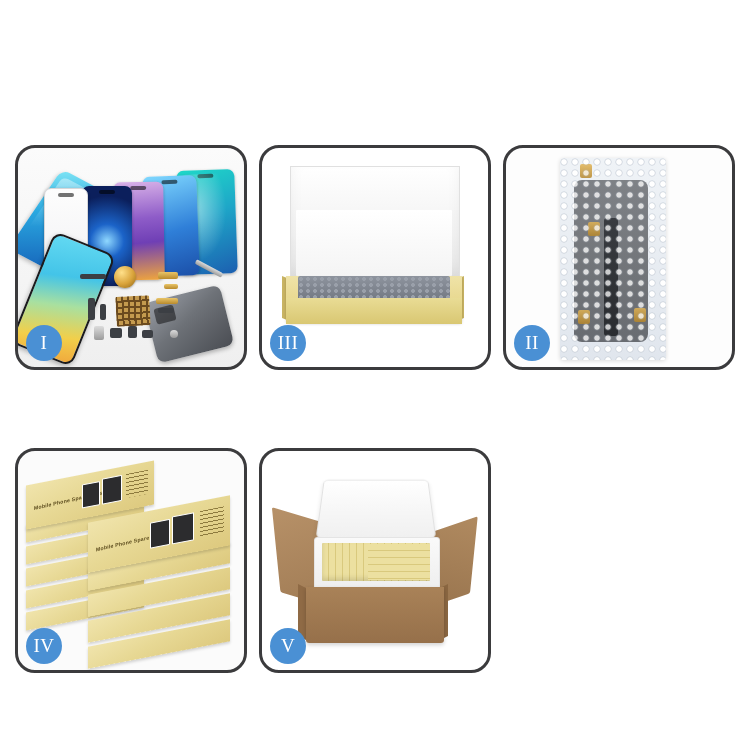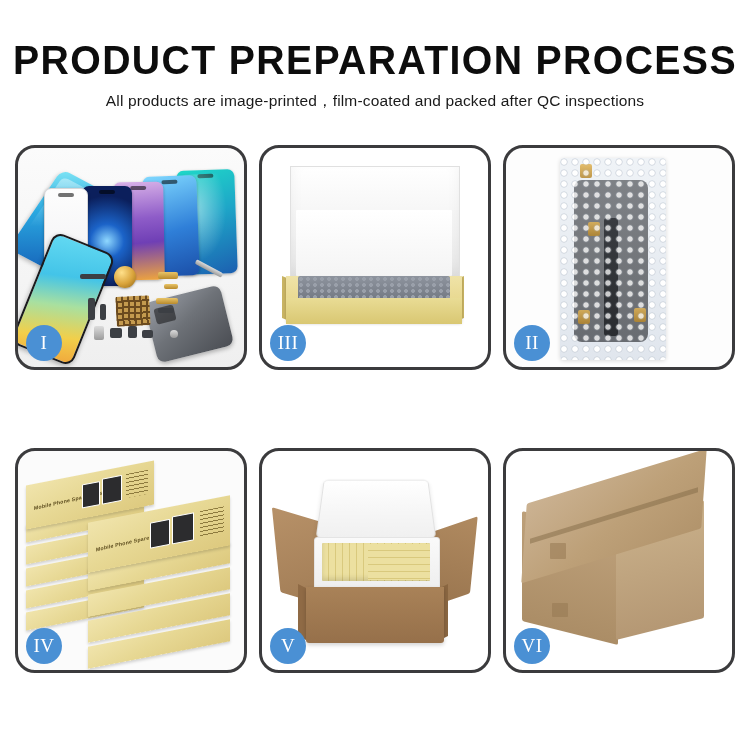--- a/index.html
+++ b/index.html
@@ -460,24 +460,20 @@
     position: absolute;
     background: rgba(150,120,82,.55);
     border-radius: 1px;
   }
 </style>
 </head>
 <body>
 
 <div class="page">
 
-  <div class="header">
-    <div class="title">PRODUCT PREPARATION PROCESS</div>
-    <div class="subtitle">All products are image-printed，film-coated and packed after QC inspections</div>
-  </div>
 
   <div class="grid">
 
     <div class="panel p1">
       <div class="panel-inner">
         <div class="ph-tilt"></div>
 
         <div class="phone ph-e">
             <span class="notch"></span>
           </div>
@@ -609,26 +605,15 @@
         <div class="v-foam-body"></div>
         <div class="v-yellow"></div>
         <div class="v-yellow2"></div>
         <div class="v-carton-l"></div>
         <div class="v-carton-r"></div>
         <div class="v-carton"></div>
       </div>
       <div class="badge">V</div>
     </div>
 
-    <div class="panel p6">
-      <div class="panel-inner">
-        <div class="c6-front"></div>
-        <div class="c6-side"></div>
-        <div class="c6-top"></div>
-        <div class="c6-seam"></div>
-        <div class="c6-tape" style="left:44px;top:92px;width:16px;height:16px;"></div>
-        <div class="c6-tape" style="left:46px;top:152px;width:16px;height:14px;"></div>
-      </div>
-      <div class="badge">VI</div>
-    </div>
 
   </div>
 </div>
 
 </body></html>

